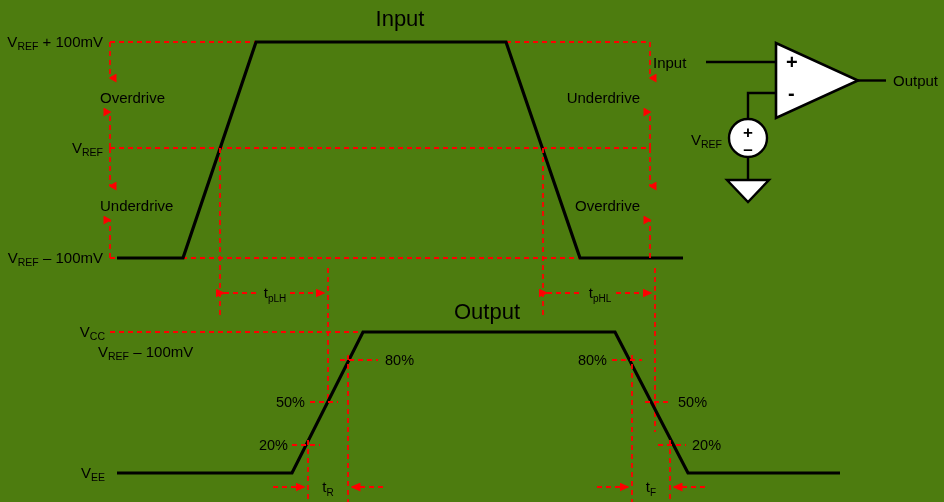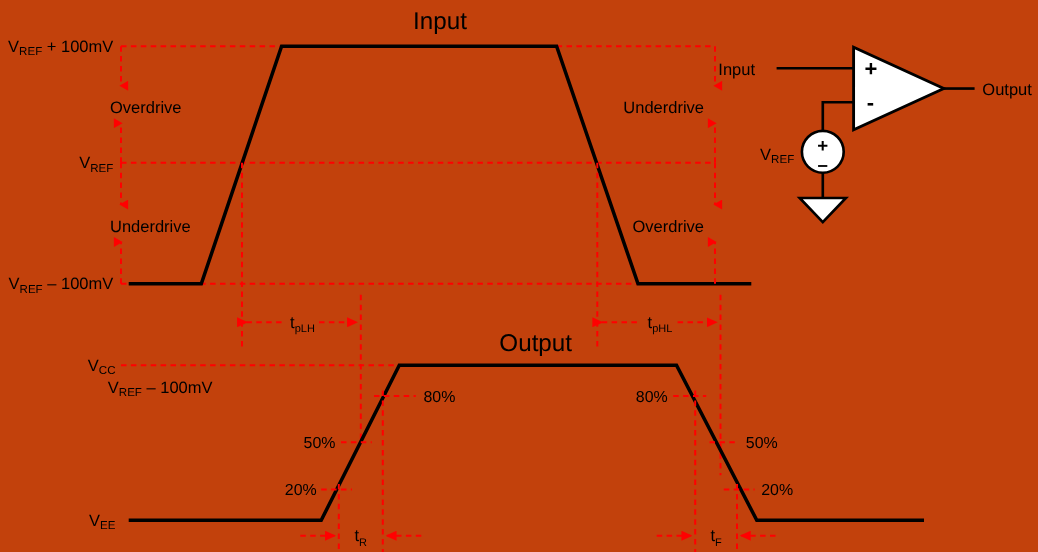--- a/index.html
+++ b/index.html
@@ -4,21 +4,21 @@
 <style>
   html, body {
     margin: 0;
     padding: 0;
     background: #ffffff;
   }
   #stage {
     position: relative;
     width: 944px;
     height: 502px;
-    background: #c2410c;
+    background: #4d7c0f;
     overflow: hidden;
     font-family: "Liberation Sans", sans-serif;
   }
   #diagram {
     position: absolute;
     left: 0;
     top: 0;
     width: 944px;
     height: 502px;
   }

